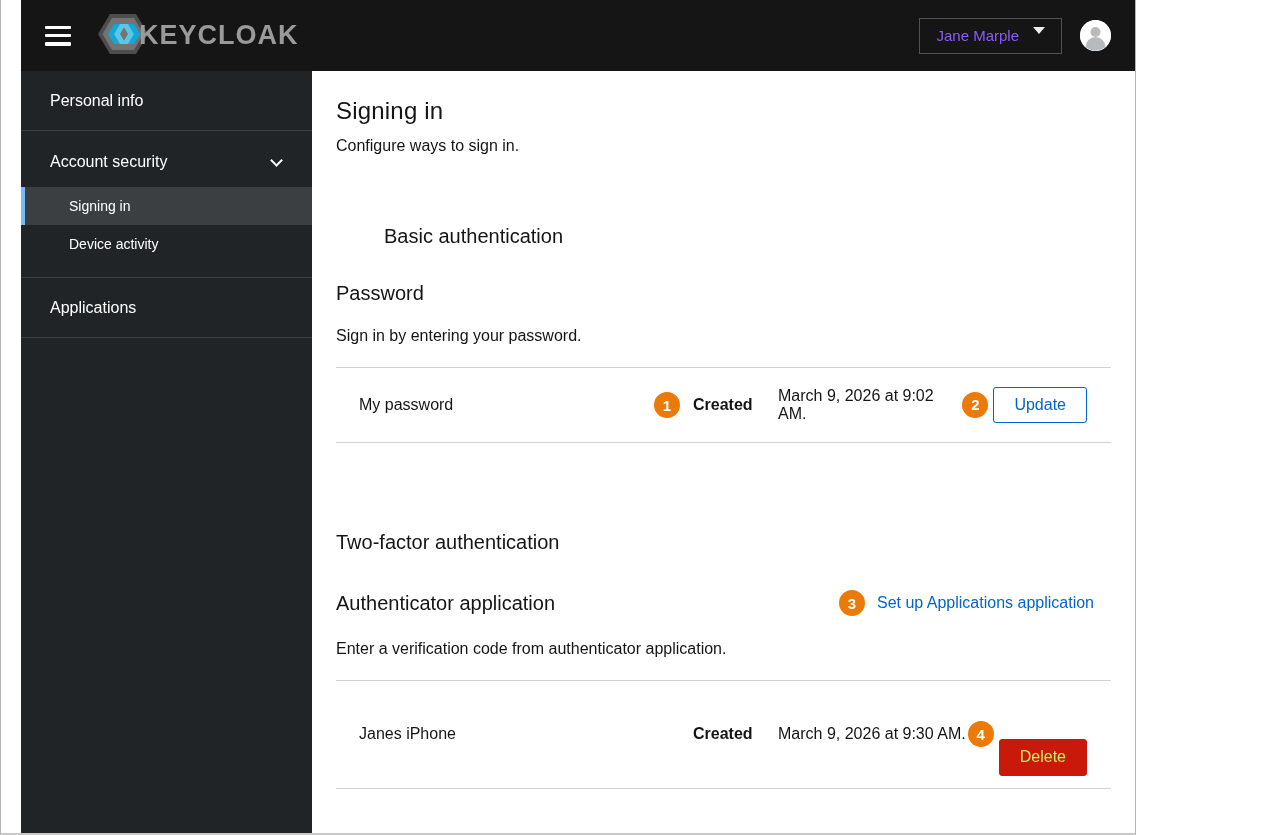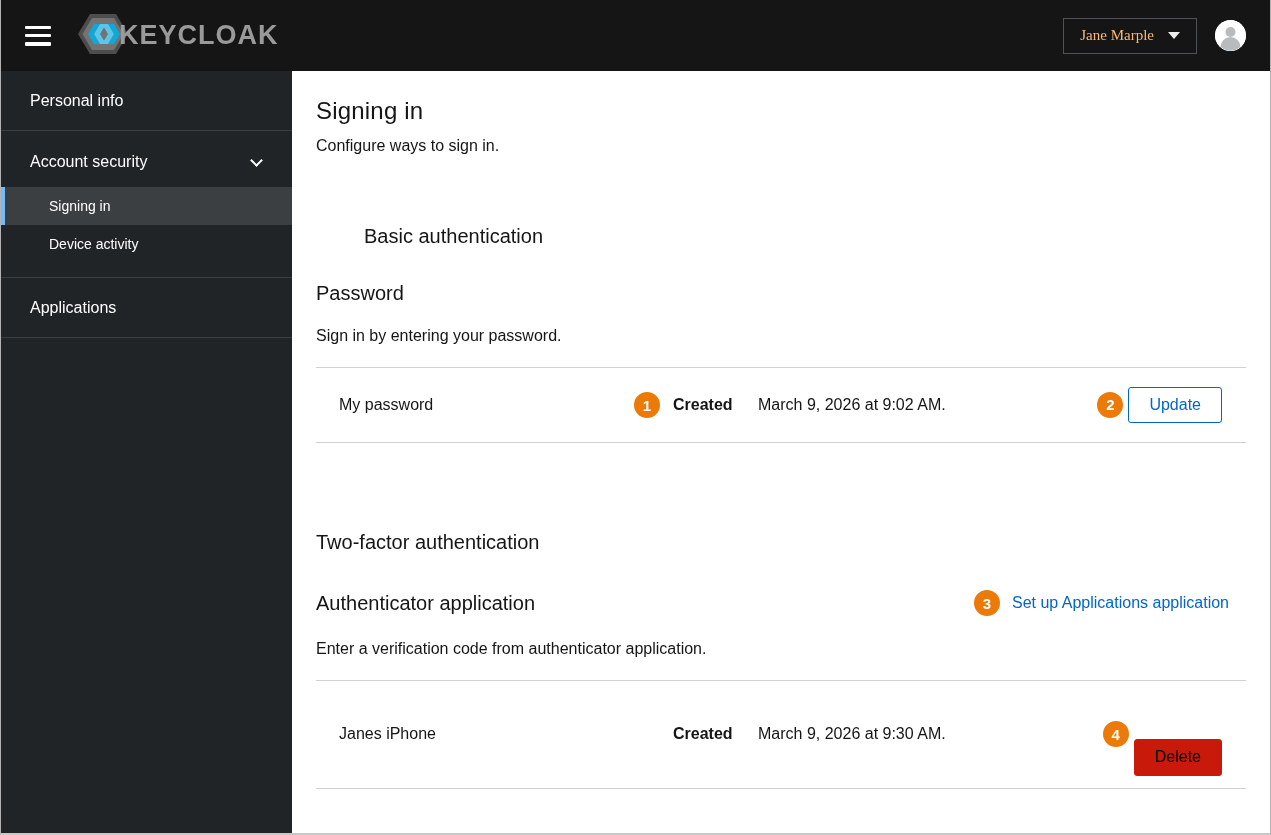--- a/index.html
+++ b/index.html
@@ -3,48 +3,49 @@
 <meta charset="utf-8">
 <style>
   * { margin: 0; padding: 0; box-sizing: border-box; }
   html, body { width: 1271px; height: 835px; }
   body {
     font-family: "Liberation Sans", "DejaVu Sans", sans-serif;
     color: #151515;
     background: #fff;
   }
   .window {
-    width: 1271px; height: 835px;
+    width: 1136px; height: 835px;
     border-left: 1px solid #b3b3b3;
     border-right: 1px solid #b3b3b3;
     border-bottom: 2px solid #c8c8c8;
     display: flex; flex-direction: column;
     overflow: hidden;
+    padding-left: 20px;
   }
   
   .masthead {
     height: 71px; flex: 0 0 71px;
     background: #151515;
     display: flex; align-items: center;
     padding: 0 24px;
   }
   .hamburger { width: 26px; height: 20px; display: flex; flex-direction: column; justify-content: space-between; cursor: pointer; background: none; border: none; }
   .hamburger span { display: block; height: 3.2px; background: #fff; border-radius: 1px; }
   .brand { display: flex; align-items: center; margin-left: 26px; }
   .brand-text {
     font-weight: bold; font-size: 27px; letter-spacing: 1px;
     color: #9a9a9a; margin-left: -10px;
   }
   .masthead-right { margin-left: auto; display: flex; align-items: center; }
   .user-dropdown {
-    display: flex; align-items: center;
+    display: flex; align-items: flex-start;
     border: 1px solid #4f5255; background: transparent;
-    color: #fdba74; font-size: 15px;
+    color: #8b5cf6; font-size: 15px;
     padding: 8px 16px; height: 36px; cursor: pointer;
-    font-family: Liberation Serif, serif;
+    font-family: Liberation Sans, sans-serif;
   }
   .caret-down {
     width: 0; height: 0; margin-left: 14px;
     border-left: 6px solid transparent; border-right: 6px solid transparent;
     border-top: 7px solid #ededed;
   }
   .avatar {
     width: 31px; height: 31px; border-radius: 50%;
     background: #fff; margin-left: 18px; cursor: pointer;
     display: flex; align-items: center; justify-content: center;
@@ -127,21 +128,21 @@
   }
   .action-group .badge { margin-right: 3px; }
   .btn {
     font-family: inherit; font-size: 16px; cursor: pointer;
     padding: 7px 20px; border-radius: 3px; line-height: 1.3;
   }
   .btn-secondary {
     background: #fff; color: #0066cc; border: 1px solid #0066cc;
   }
   .btn-danger {
-    background: #c9190b; color: #000000; border: 1px solid #c9190b; margin-top: 46px;
+    background: #c9190b; color: #bef264; border: 1px solid #c9190b; margin-top: 46px;
   }
 </style>
 </head>
 <body>
 
 <div class="window">
 
   <header class="masthead">
     <button class="hamburger" aria-label="Global navigation">
       <span></span>

